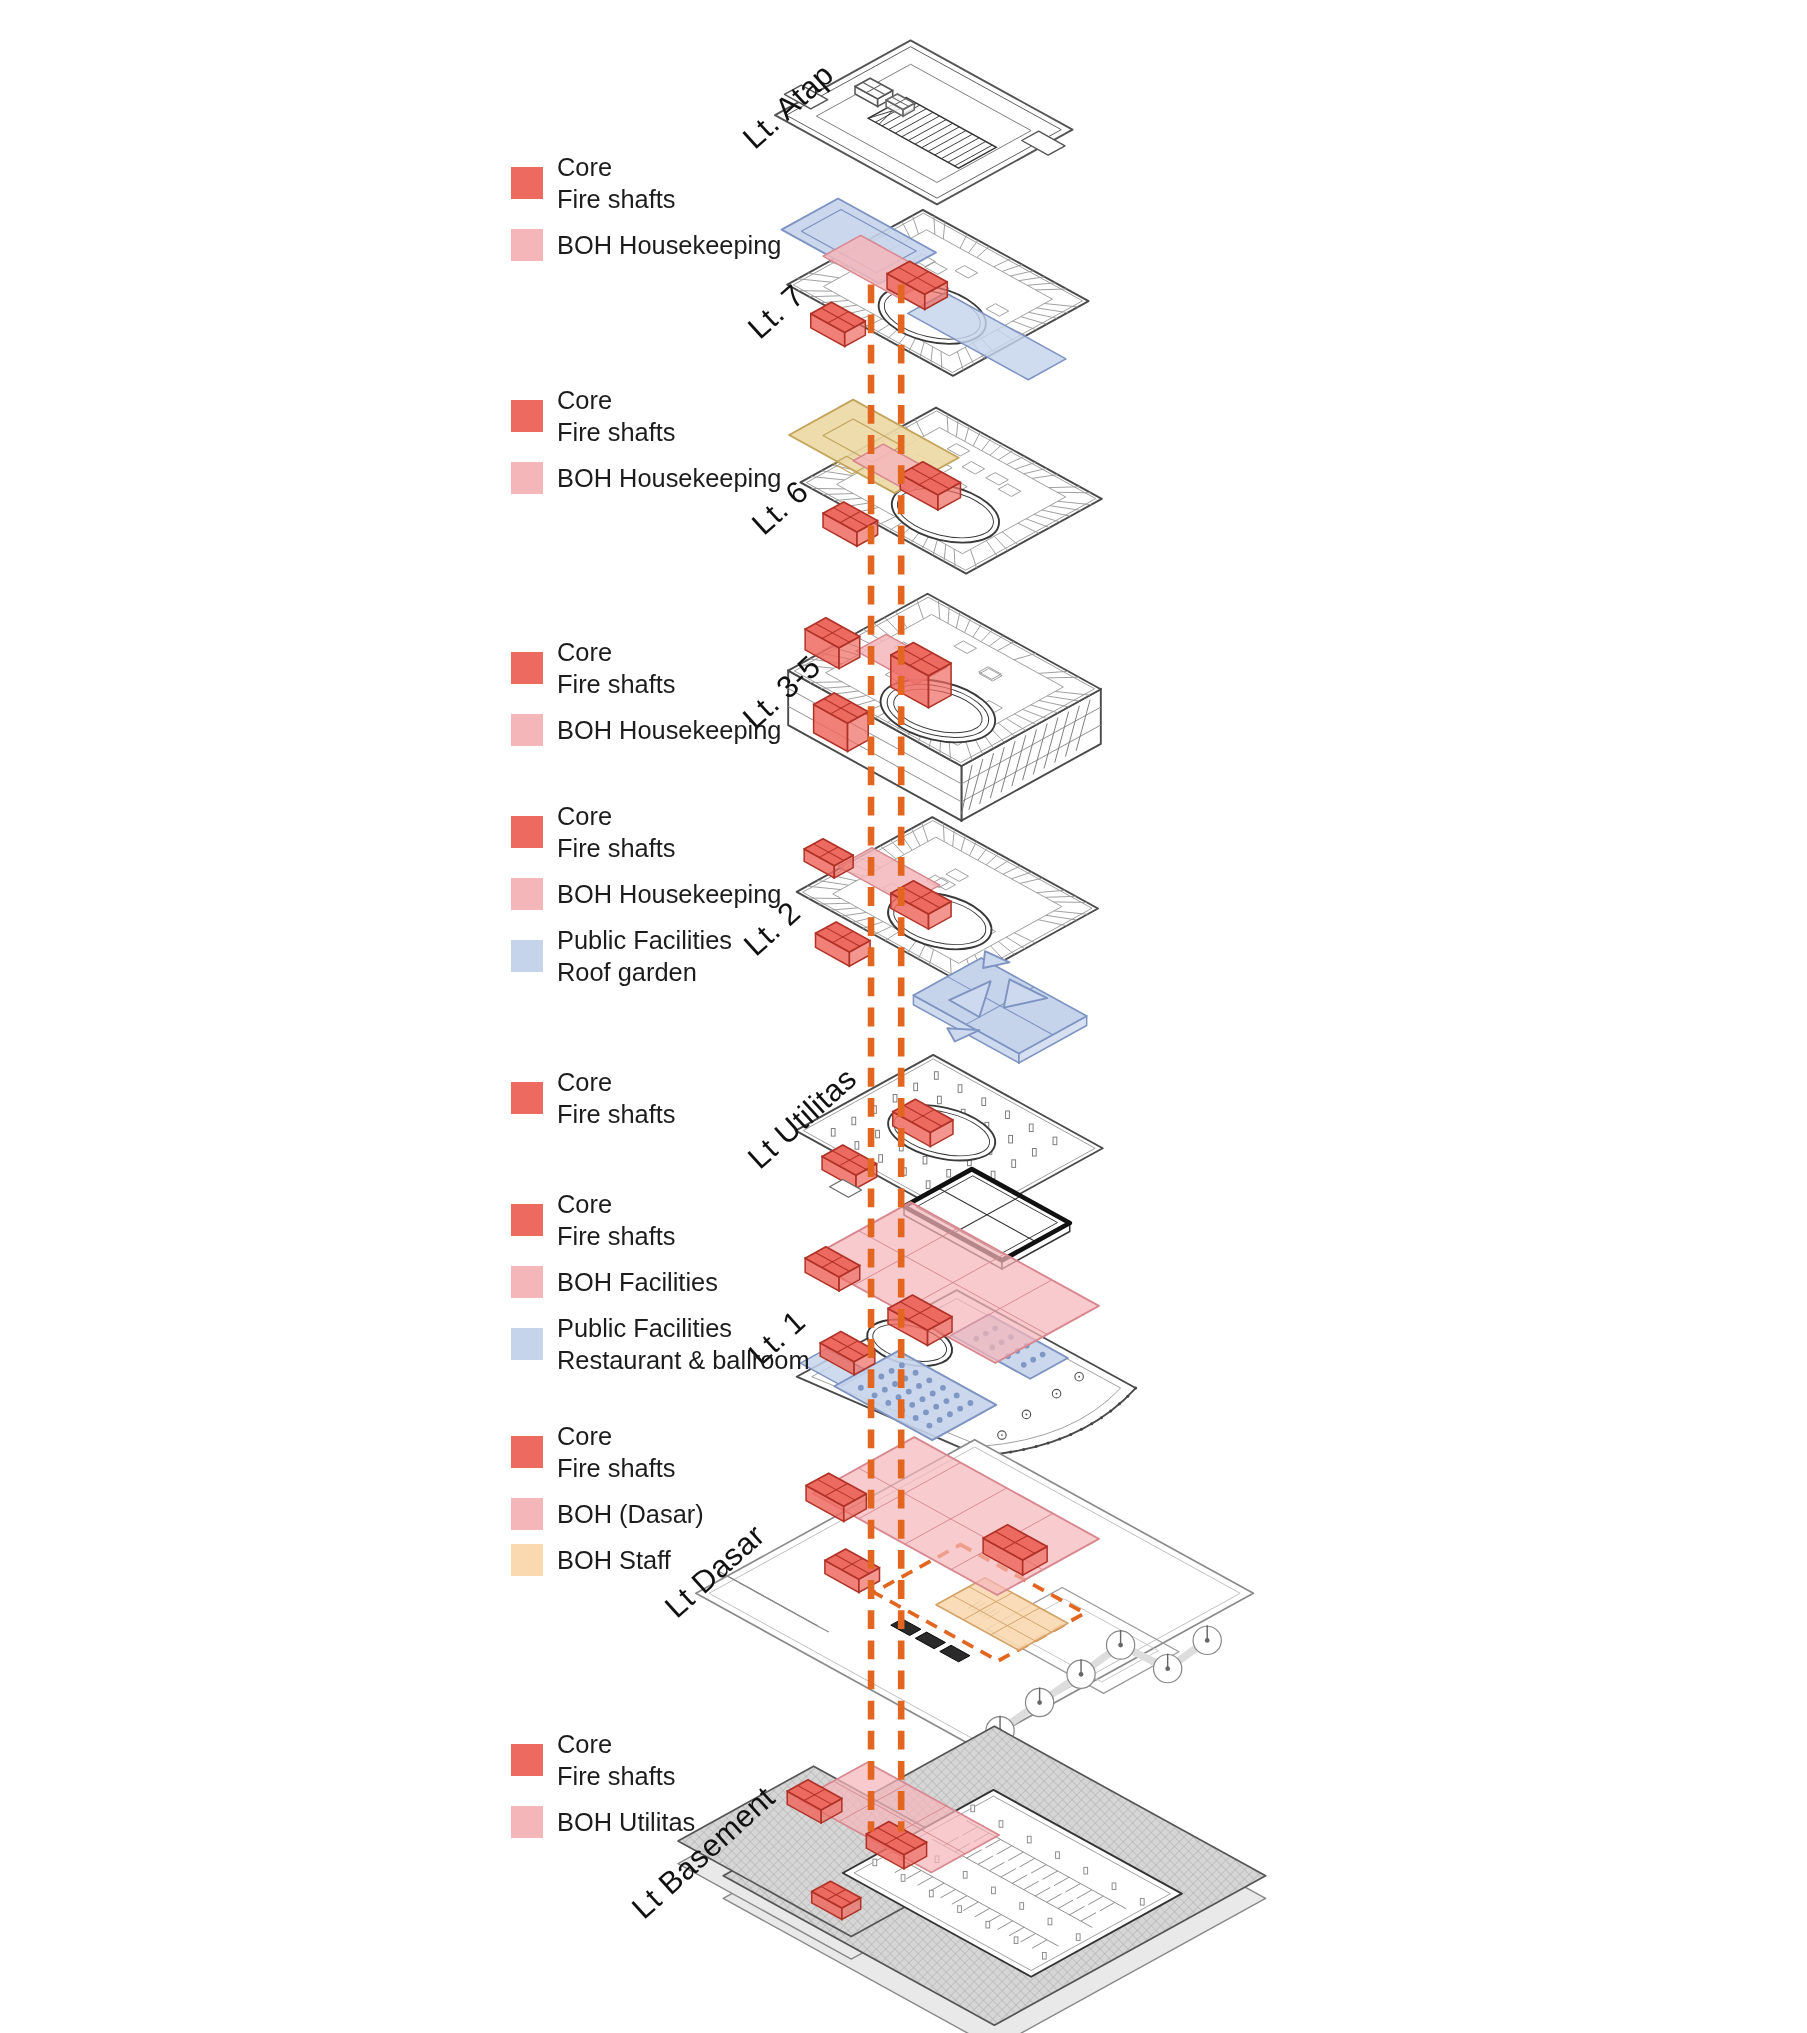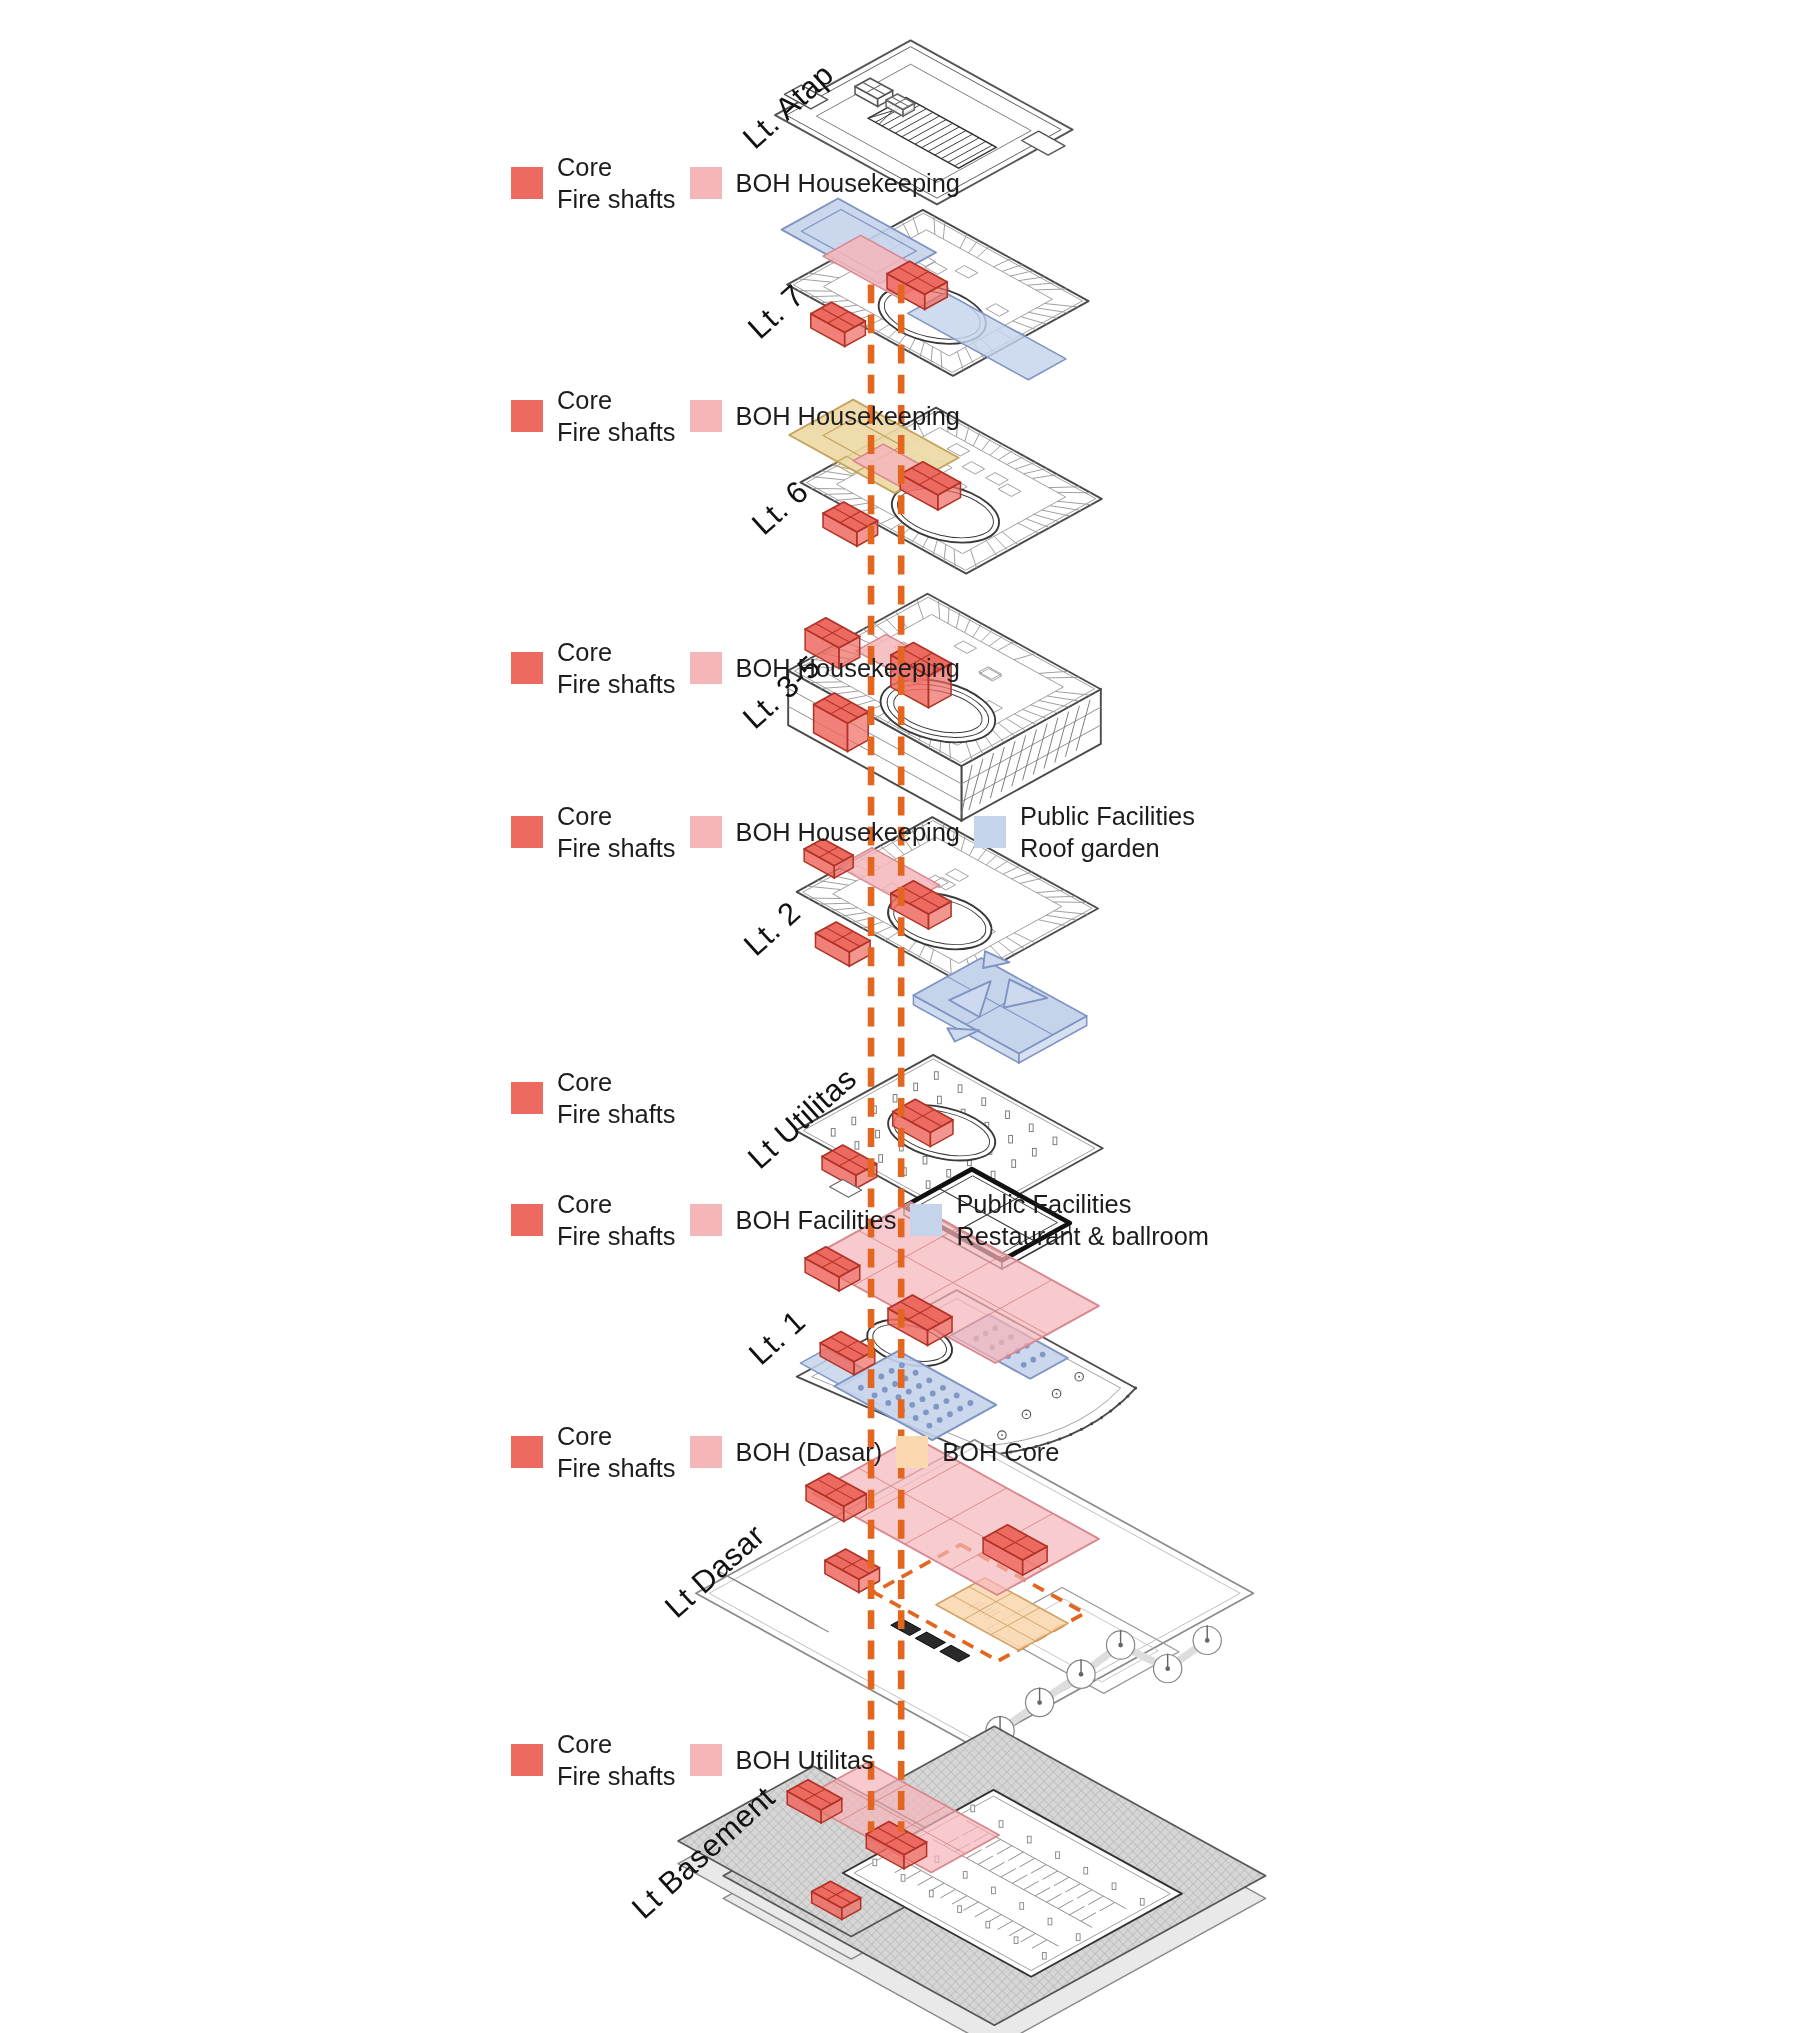--- a/index.html
+++ b/index.html
@@ -3,21 +3,21 @@
 <meta charset="utf-8">
 <style>
   html,body{margin:0;padding:0;background:#ffffff;}
   body{font-family:"Liberation Sans",sans-serif;}
   #stage{position:relative;width:1808px;height:2034px;background:#ffffff;overflow:hidden;}
   #axo{position:absolute;left:0;top:0;}
   .floor-label{
     position:absolute;font-size:31px;color:#111;white-space:nowrap;
     transform:rotate(-42deg);transform-origin:0 50%;letter-spacing:0.5px;
   }
-  .legend-group{position:absolute;left:511px;display:flex;flex-direction:row;gap:14px;}
+  .legend-group{position:absolute;left:511px;display:flex;flex-direction:column;gap:14px;}
   .legend-item{display:flex;align-items:center;gap:14px;}
   .swatch{width:32px;height:32px;flex:0 0 32px;}
   .legend-label{font-size:25.4px;line-height:32px;color:#1c1c1c;white-space:pre-line;}
 </style>
 </head>
 <body>
 
 <div id="stage">
   <svg id="axo" width="1808" height="2034" viewBox="0 0 1920 2160">
       <g>
@@ -817,21 +817,21 @@
         <div class="swatch" style="background: rgb(237, 106, 96);"></div>
         <div class="legend-label">Core
 Fire shafts</div>
       </div>
       <div class="legend-item">
         <div class="swatch" style="background: rgb(245, 182, 186);"></div>
         <div class="legend-label">BOH (Dasar)</div>
       </div>
       <div class="legend-item">
         <div class="swatch" style="background: rgb(250, 216, 176);"></div>
-        <div class="legend-label">BOH Core</div>
+        <div class="legend-label">BOH Staff</div>
       </div>
     </div>
   <div class="legend-group" style="top:1728px">
       <div class="legend-item">
         <div class="swatch" style="background: rgb(237, 106, 96);"></div>
         <div class="legend-label">Core
 Fire shafts</div>
       </div>
       <div class="legend-item">
         <div class="swatch" style="background: rgb(245, 182, 186);"></div>

